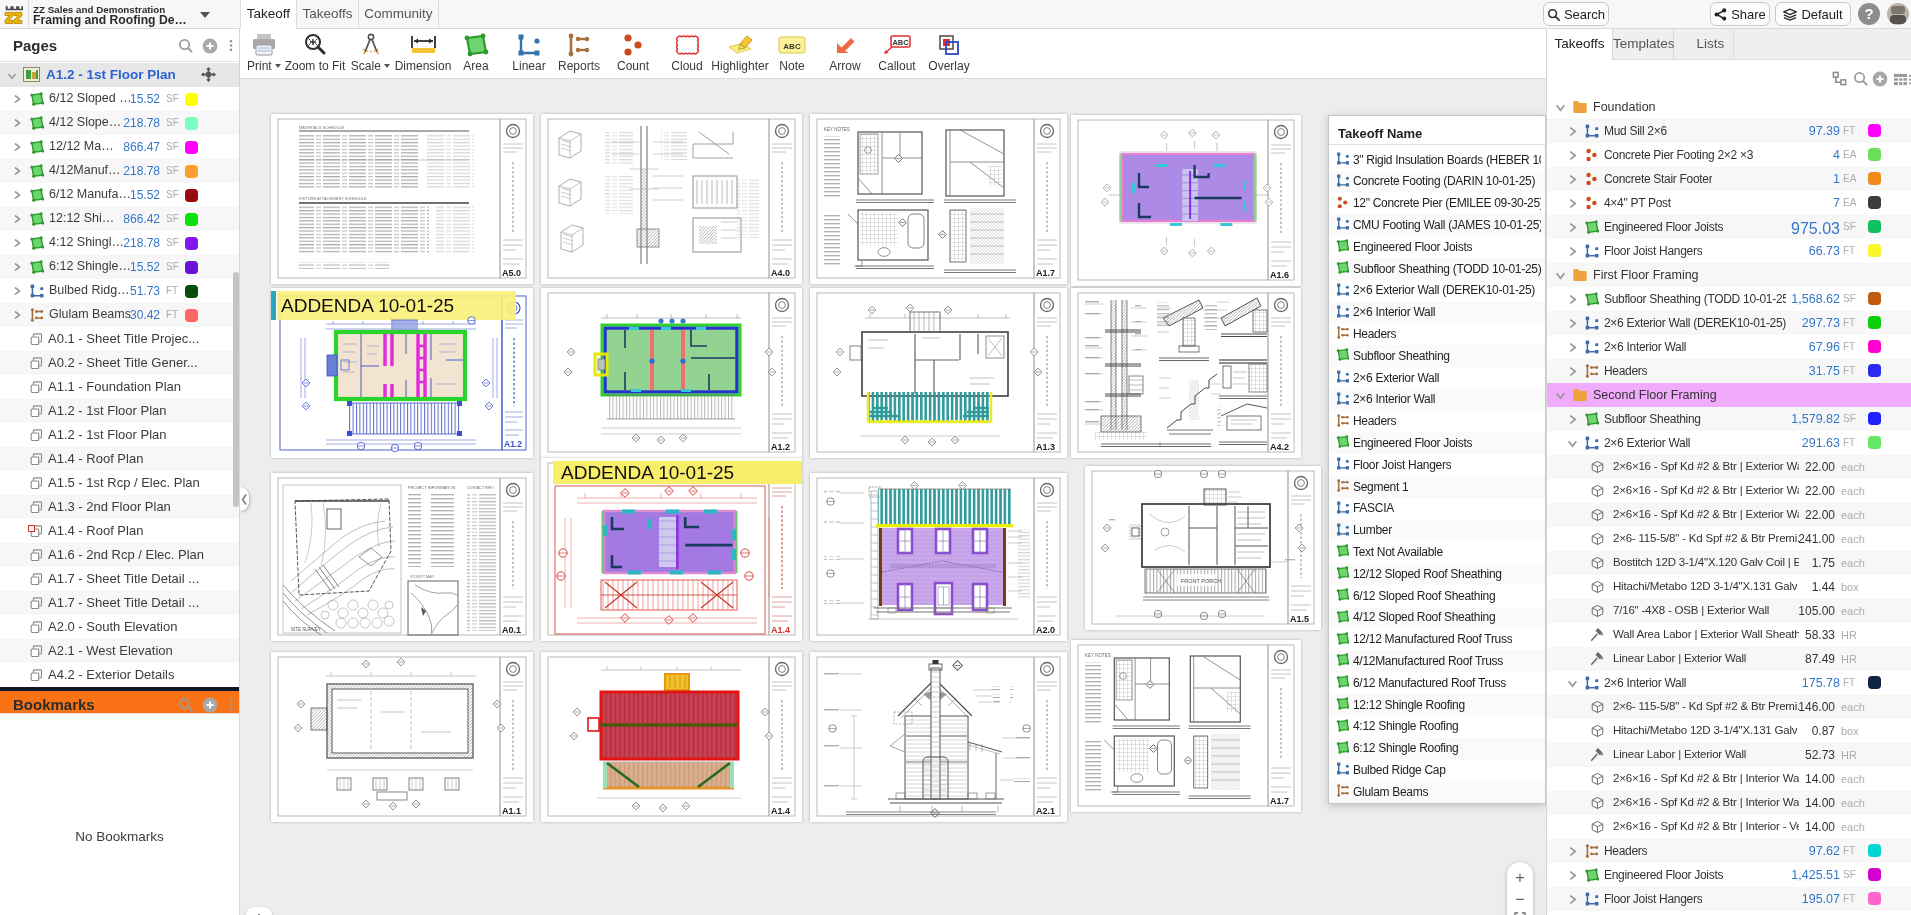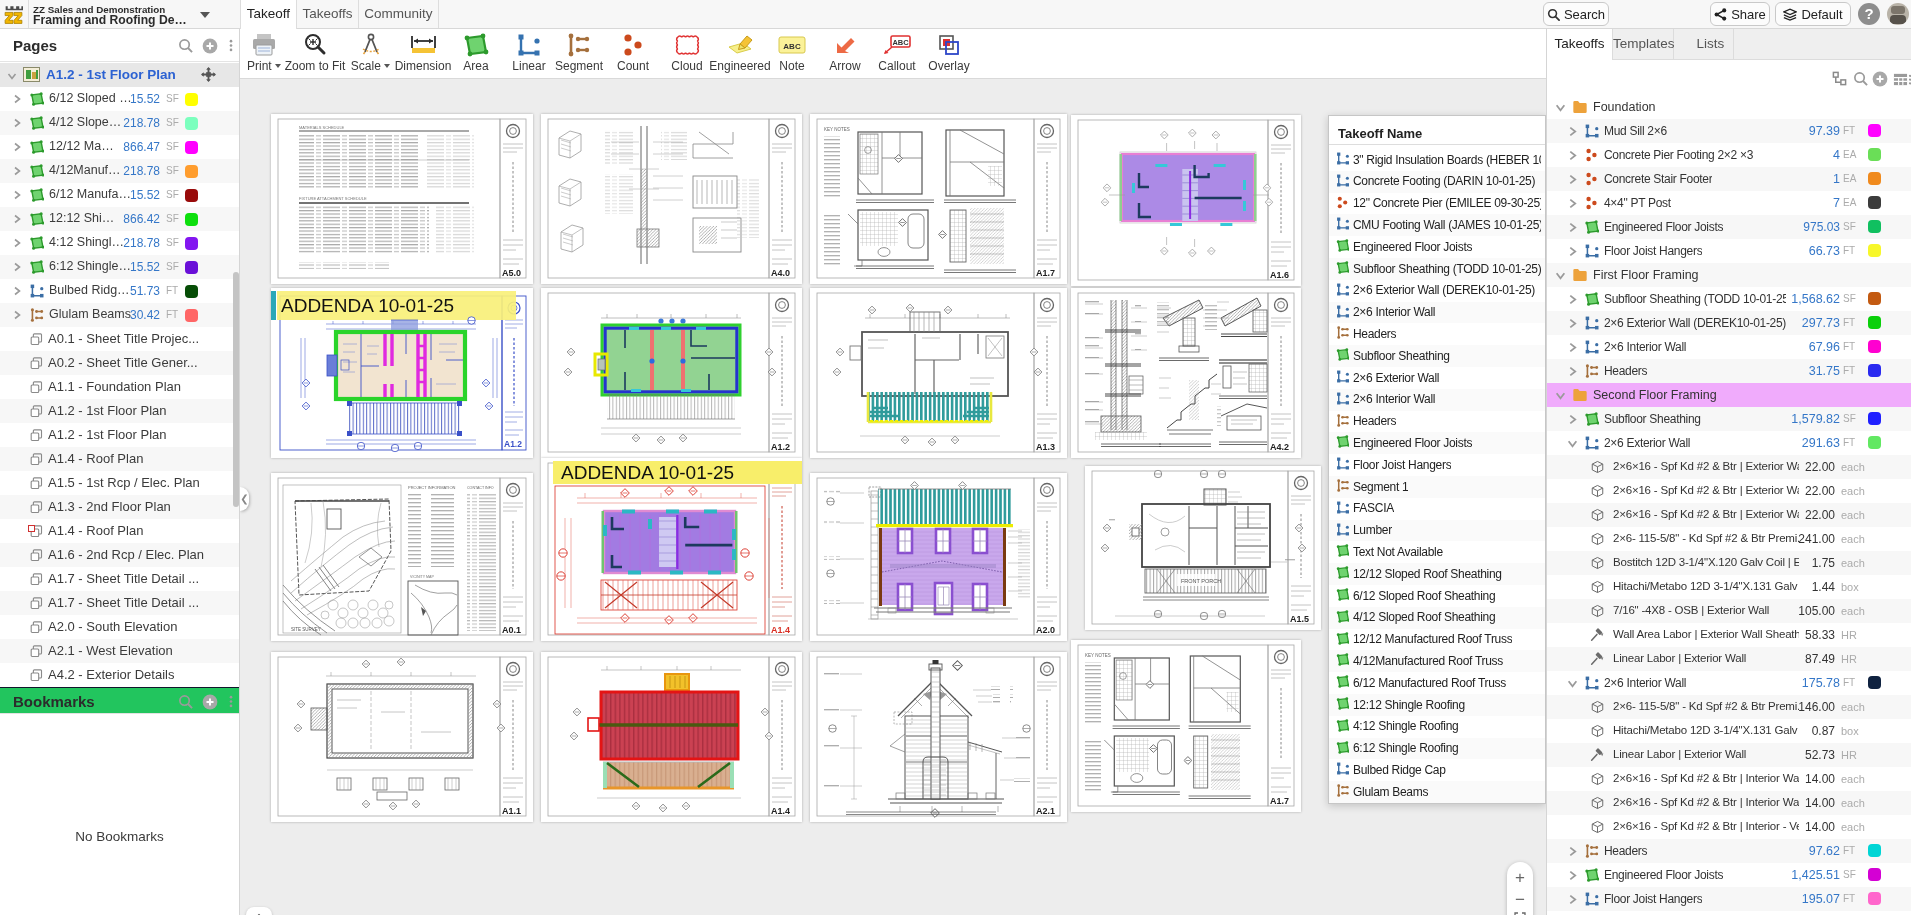--- a/index.html
+++ b/index.html
@@ -426,21 +426,21 @@
         <use href="#s-pages"></use>
       </svg>
       <span class="nm">A2.1 - West Elevation</span>
     </div>
  <div class="prow" style="top:634px">
       <svg class="ti" width="15" height="15">
         <use href="#s-pages"></use>
       </svg>
       <span class="nm">A4.2 - Exterior Details</span>
     </div>
- <div class="phead" style="top:658px;background:#22c55e;border-top:1px solid #0f172a;border-bottom:1px solid #e2e2e2;height:27px">
+ <div class="phead" style="top:658px;background:#f97316;border-top:4px solid #0f172a;border-bottom:1px solid #e2e2e2;height:27px">
   <span class="tt" style="top:5px">Bookmarks</span>
   <svg class="ic" style="left:178px;top:6px" width="15" height="15">
         <use href="#s-mag"></use>
       </svg>
   <svg class="ic" style="left:202px;top:6px" width="16" height="16">
         <use href="#s-plus"></use>
       </svg>
   <svg class="ic" style="left:224px;top:6px" width="14" height="15">
         <use href="#s-dots"></use>
       </svg>
@@ -510,21 +510,21 @@
         <path d="M5 3 V21" stroke="#a5703d" stroke-width="2.6"></path>
         <circle cx="5" cy="3" r="2.4" fill="#a5703d"></circle>
         <circle cx="5" cy="21" r="2.4" fill="#a5703d"></circle>
         <path d="M12 6 h9" stroke="#a5703d" stroke-width="2.4"></path>
         <circle cx="12" cy="6" r="2.2" fill="#a5703d"></circle>
         <circle cx="21" cy="6" r="2.2" fill="#a5703d"></circle>
         <path d="M12 17 h9" stroke="#a5703d" stroke-width="2.4"></path>
         <circle cx="12" cy="17" r="2.2" fill="#a5703d"></circle>
         <circle cx="21" cy="17" r="2.2" fill="#a5703d"></circle>
       </svg>
-      <span class="lbl">Segment</span>
+      <span class="lbl">Reports</span>
     </div>
  <div class="ticon" style="left:371px;width:44px">
       <svg width="24" height="24" viewBox="0 0 24 24">
         <circle cx="7" cy="5" r="3.6" fill="#cc4a1d"></circle>
         <circle cx="17" cy="12" r="3.6" fill="#cc4a1d"></circle>
         <circle cx="7" cy="19" r="3.6" fill="#cc4a1d"></circle>
       </svg>
       <span class="lbl">Count</span>
     </div>
  <div class="ticon" style="left:425px;width:44px">
@@ -532,21 +532,21 @@
         <path d="M4 4 a2.2 2.2 0 0 1 4 0M8 4 a2.2 2.2 0 0 1 4 0M12 4 a2.2 2.2 0 0 1 4 0M16 4 a2.2 2.2 0 0 1 4 0M20 4 a2.2 2.2 0 0 1 4 0 M4 20 a2.2 2.2 0 0 0 4 0M8 20 a2.2 2.2 0 0 0 4 0M12 20 a2.2 2.2 0 0 0 4 0M16 20 a2.2 2.2 0 0 0 4 0M20 20 a2.2 2.2 0 0 0 4 0 M4 4 a2.2 2.2 0 0 0 0 4M4 8 a2.2 2.2 0 0 0 0 4M4 12 a2.2 2.2 0 0 0 0 4M4 16 a2.2 2.2 0 0 0 0 4 M24 4 a2.2 2.2 0 0 1 0 4M24 8 a2.2 2.2 0 0 1 0 4M24 12 a2.2 2.2 0 0 1 0 4M24 16 a2.2 2.2 0 0 1 0 4" fill="none" stroke="#e03131" stroke-width="1.6"></path>
       </svg>
       <span class="lbl">Cloud</span>
     </div>
  <div class="ticon" style="left:465px;width:70px">
       <svg width="27" height="24" viewBox="0 0 27 24">
         <path d="M2 14 L16 10 L24 16 L10 20 Z" fill="#f7ef8a" stroke="#d9cc4a"></path>
         <path d="M13 11 L20 3 L25 7 L18 15 Z" fill="#f5c335" stroke="#c79b18"></path>
         <path d="M13 11 L11.5 16.5 L18 15 Z" fill="#f0e268" stroke="#c79b18"></path>
       </svg>
-      <span class="lbl">Engineered</span>
+      <span class="lbl">Highlighter</span>
     </div>
  <div class="ticon" style="left:531px;width:42px">
       <svg width="30" height="24" viewBox="0 0 30 24">
         <rect x="2" y="4" width="26" height="16" rx="2" fill="#fbf299" stroke="#d8c84e"></rect>
         <text x="15" y="15.5" font-size="8" font-weight="bold" text-anchor="middle" fill="#333" font-family="Liberation Sans">ABC</text>
       </svg>
       <span class="lbl">Note</span>
     </div>
  <div class="ticon" style="left:582px;width:46px">
       <svg width="24" height="24" viewBox="0 0 24 24">
@@ -1826,21 +1826,21 @@
       <span class="abs" style="left:321px;top:5px;width:13px;height:13px;border-radius:4px;background:#3c3c3c"></span>
     </div>
  <div class="rrow" style="top:186px;background:#f7f7f7">
       <svg class="abs" style="left:20px;top:7px" width="11" height="11">
         <use href="#s-chr"></use>
       </svg>
       <svg class="abs" style="left:37px;top:5px" width="15" height="14">
         <use href="#s-area"></use>
       </svg>
       <span class="abs" style="left:57px;top:5px;font-size:12px;letter-spacing:-0.3px;color:#333;white-space:nowrap;max-width:182px;overflow:hidden">Engineered Floor Joists</span>
-      <span class="abs" style="right:72px;top:5px;font-size:12px;color:#3577c8">975.03</span>
+      <span class="abs" style="right:72px;top:5px;font-size:16px;color:#3577c8">975.03</span>
       <span class="abs" style="left:296px;top:6px;font-size:10px;color:#ababab">SF</span>
       <span class="abs" style="left:321px;top:5px;width:13px;height:13px;border-radius:4px;background:#10c060"></span>
     </div>
  <div class="rrow" style="top:210px;background:#ffffff">
       <svg class="abs" style="left:20px;top:7px" width="11" height="11">
         <use href="#s-chr"></use>
       </svg>
       <svg class="abs" style="left:37px;top:5px" width="15" height="14">
         <use href="#s-lin"></use>
       </svg>

